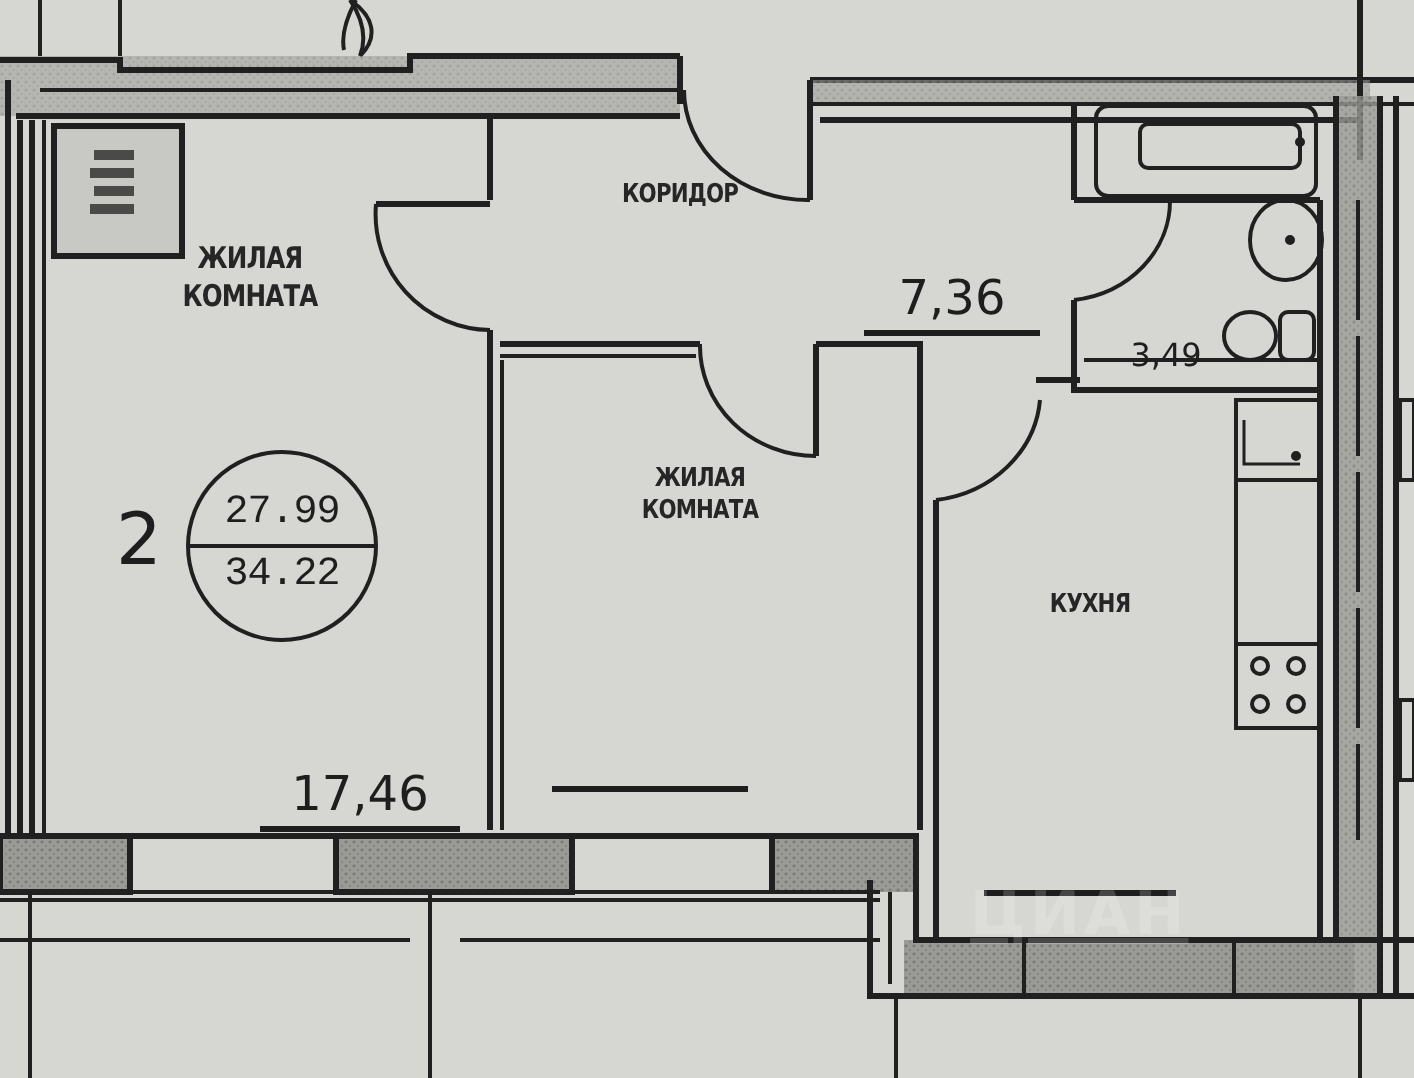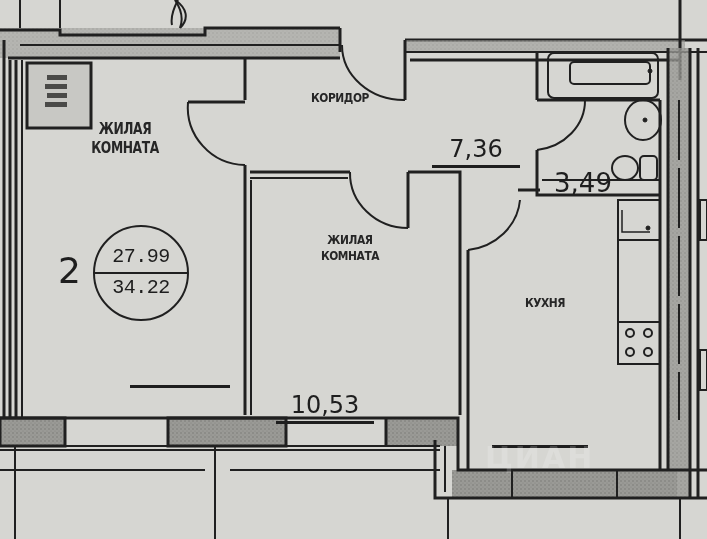--- a/index.html
+++ b/index.html
@@ -42,21 +42,21 @@
     position: absolute; left: 0; right: 0; text-align: center;
     font-size: 20px; color: #1e1e1e; letter-spacing: -0.5px; font-family: Liberation Mono, monospace;
   }
   .badge .top { top: 18px; }
   .badge .bottom { top: 49px; }
   .room-count {
     position: absolute; left: 58px; top: 250px; font-size: 36px; color: #1e1e1e;
   }
   .watermark {
     position: absolute; left: 485px; top: 440px; font-size: 30px; font-weight: bold;
-    color: rgba(255,255,255,0.18); letter-spacing: 2px;
+    color: rgba(255,255,255,0.18); letter-spacing: 2px; text-decoration: underline;
   }
 </style>
 </head>
 <body>
 
 <svg class="plan" viewBox="0 0 707 539" xmlns="http://www.w3.org/2000/svg">
   <defs>
     <pattern id="hatch" width="4" height="4" patternUnits="userSpaceOnUse">
       <rect width="4" height="4" fill="#9a9a96"></rect>
       <circle cx="1" cy="1" r="0.8" fill="#7a7a76"></circle>
@@ -213,41 +213,41 @@
   <div>ЖИЛАЯ</div>
   <div>КОМНАТА</div>
 </div>
 <div class="room-count">2</div>
 <div class="badge">
   <div class="top">27.99</div>
   <div class="line"></div>
   <div class="bottom">34.22</div>
 </div>
 <div class="area" style="left:130px; top:360px; width:100px;">
+  <span>17,46</span>
   <span class="underline"></span>
 </div>
 
 <div class="label" style="left:295px; top:90px; width:90px; font-size:13px;">
   <div>КОРИДОР</div>
 </div>
 <div class="area" style="left:432px; top:112px; width:88px;">
   <span>7,36</span>
   <span class="underline"></span>
 </div>
 
 <div class="label" style="left:305px; top:232px; width:90px; font-size:13px;">
   <div>ЖИЛАЯ</div>
   <div>КОМНАТА</div>
 </div>
 <div class="area" style="left:276px; top:368px; width:98px;">
-  <span>10,53</span>
-  <span class="underline"></span>
-</div>
-
-<div class="area" style="left:548px; top:145px; width:70px; font-size:26px;">
+  <span class="underline"></span>
+</div>
+
+<div class="area" style="left:548px; top:145px; width:70px; font-size:16px;">
   <span>3,49</span>
 </div>
 
 <div class="label" style="left:505px; top:295px; width:80px; font-size:13px;">
   <div>КУХНЯ</div>
 </div>
 <div class="area" style="left:492px; top:420px; width:96px;">
   <span class="underline"></span>
 </div>
 

